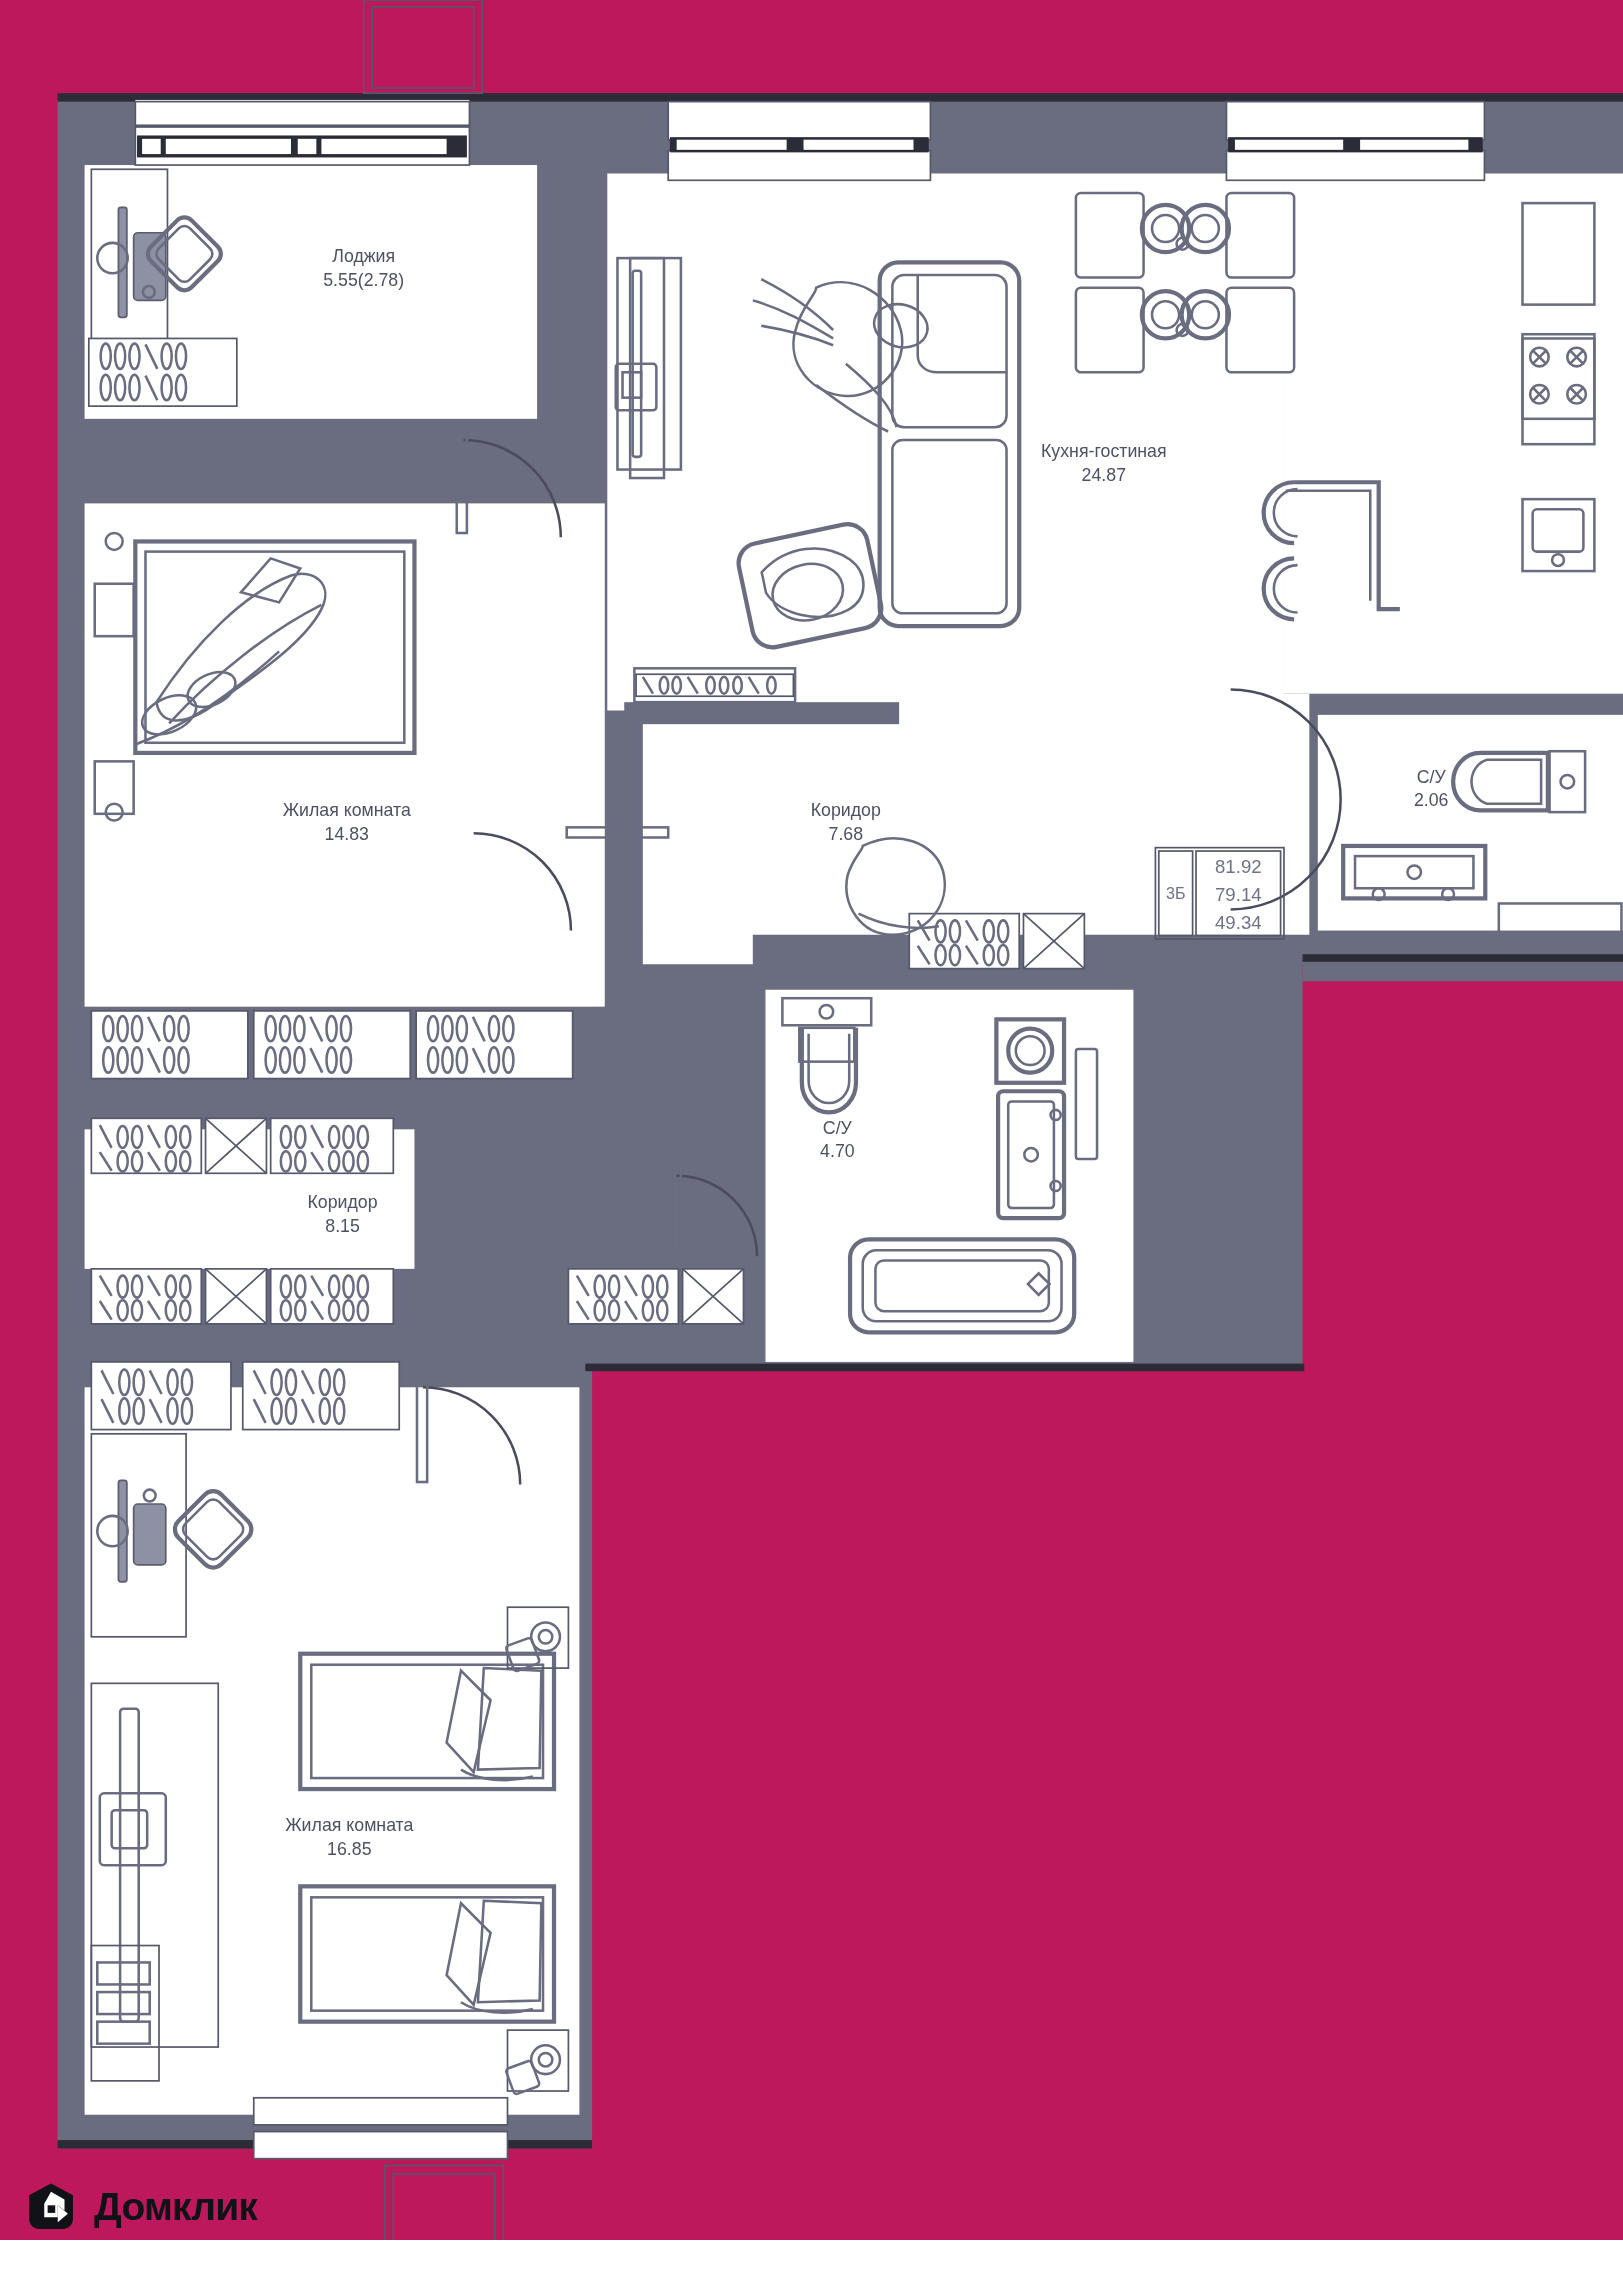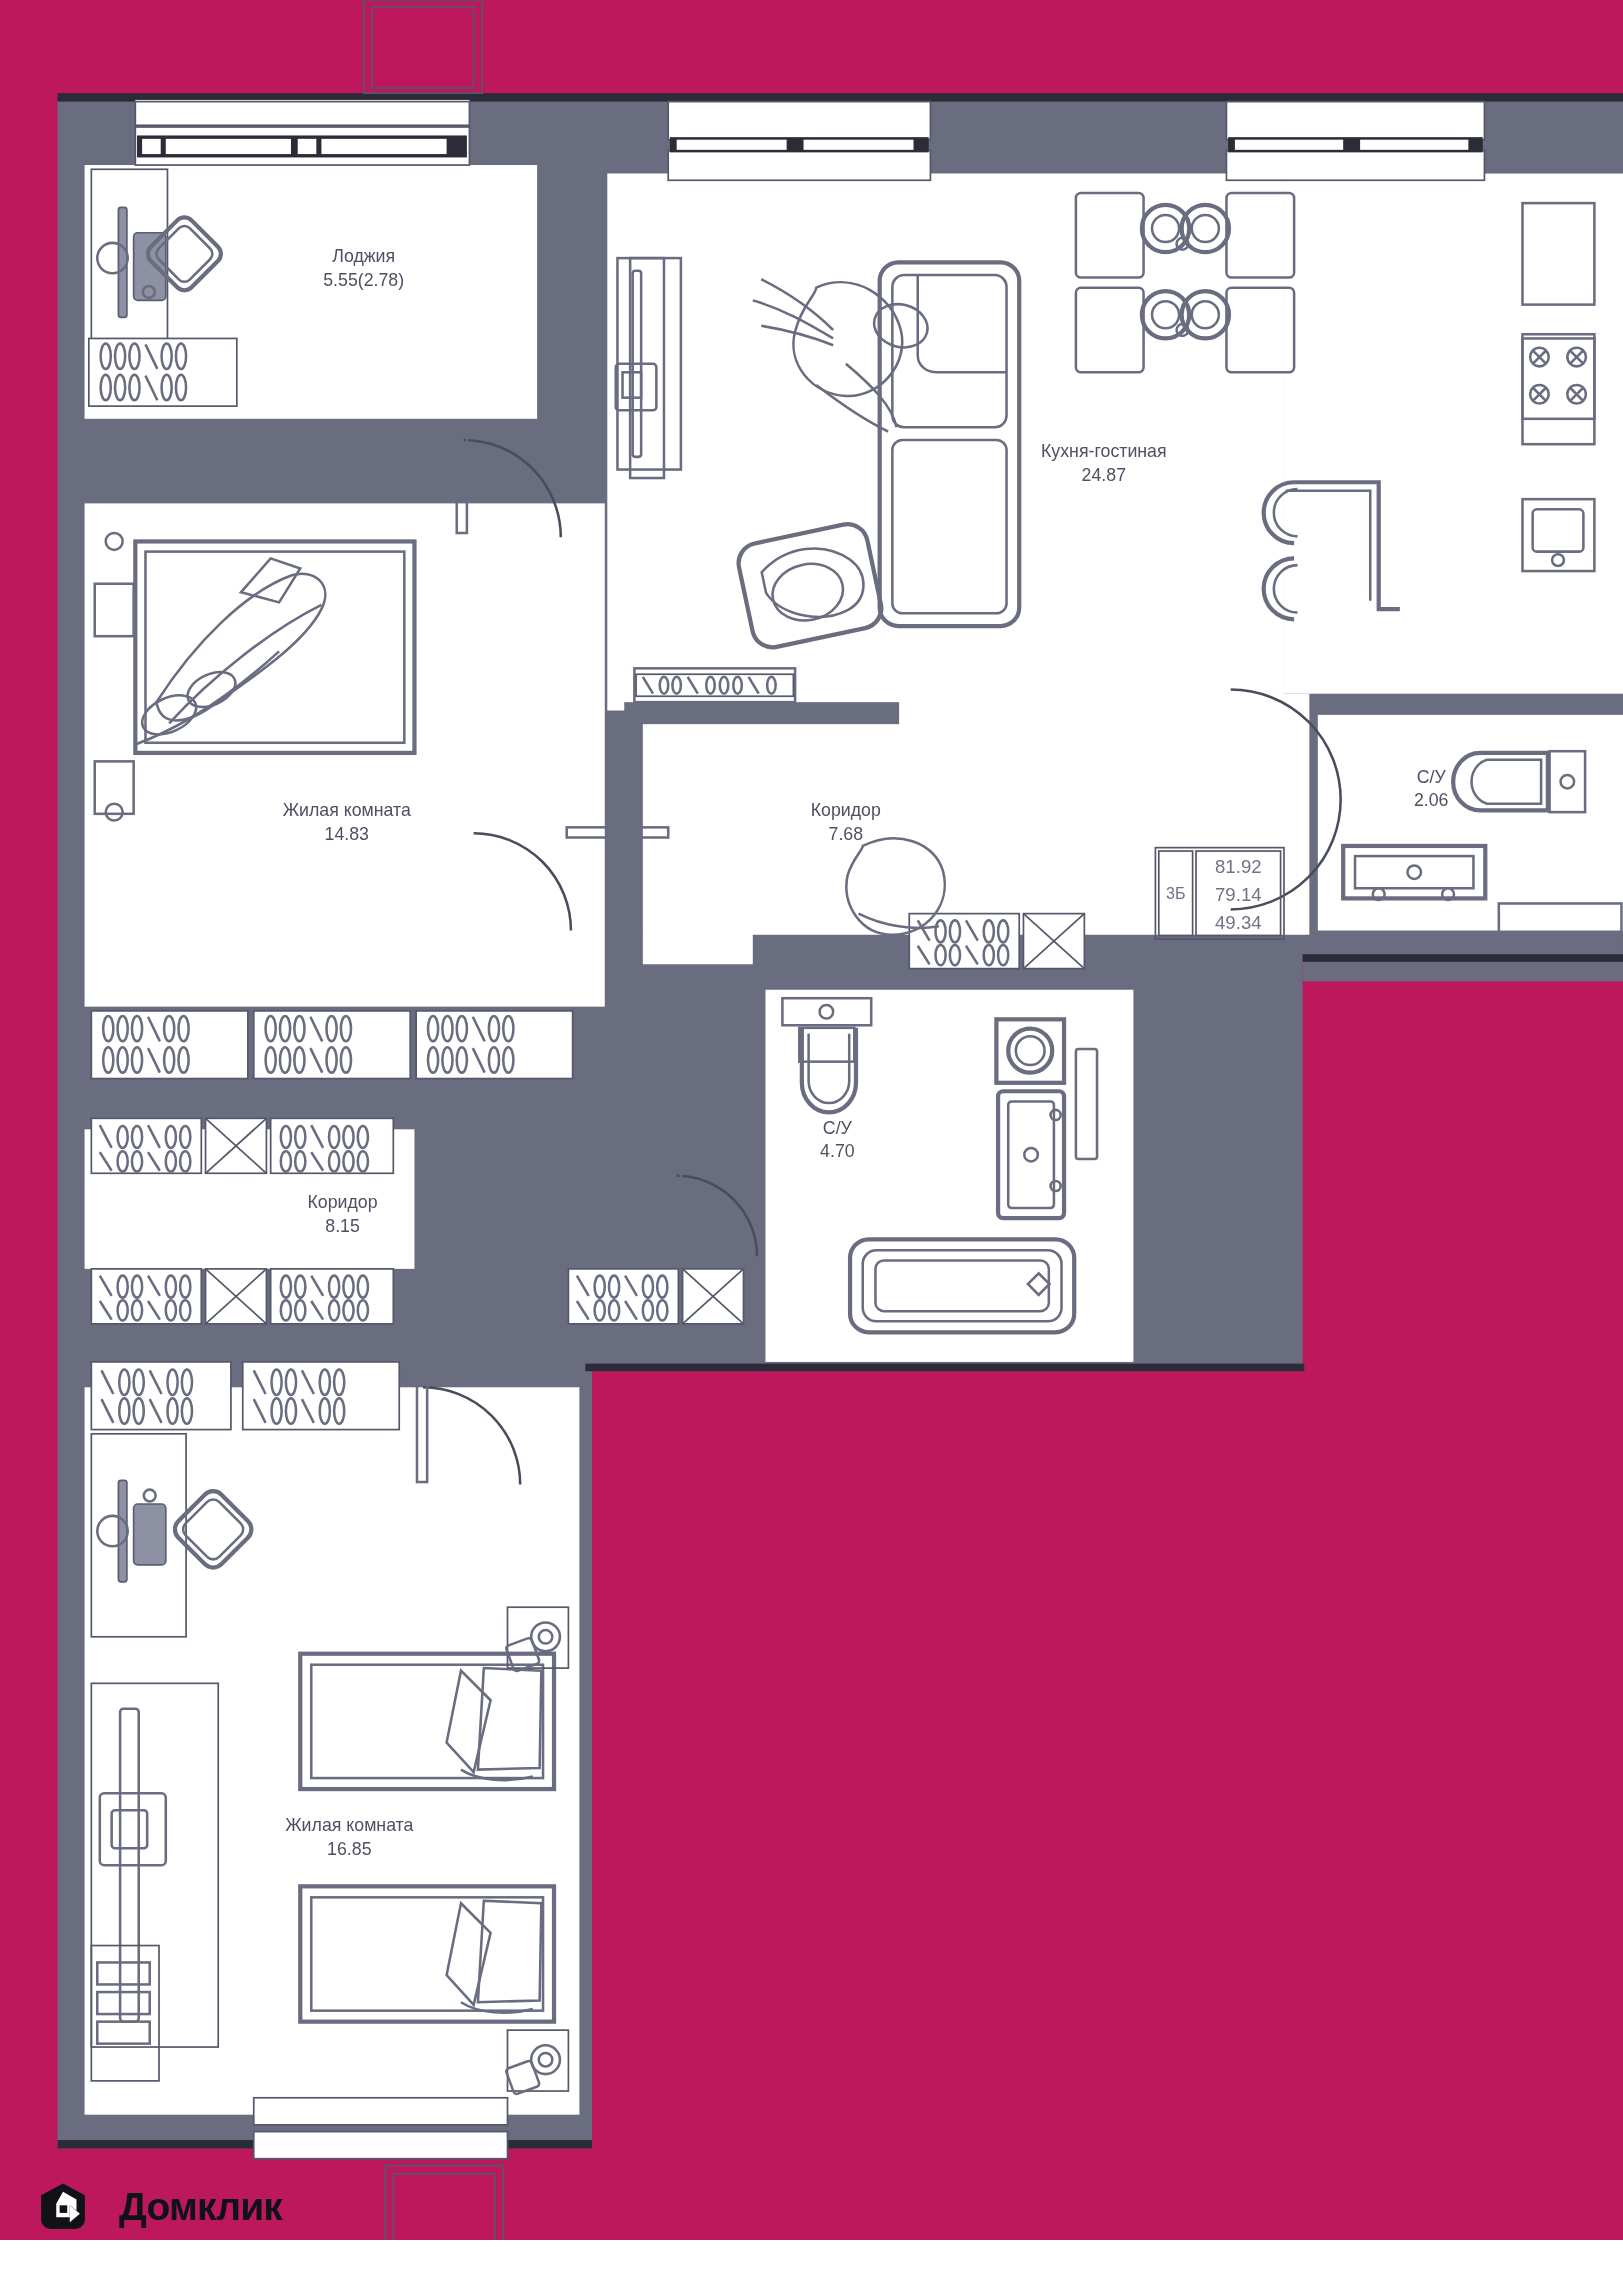--- a/index.html
+++ b/index.html
@@ -10,21 +10,21 @@
   .wallDark{fill:#2b2c38;}
   .room{fill:#ffffff;}
   .fur{fill:none;stroke:#6a6c80;stroke-width:3;}
   .fur2{fill:none;stroke:#6a6c80;stroke-width:5;}
   .furFill{fill:#8e90a4;stroke:#5a5c70;stroke-width:2;}
   .thin{fill:none;stroke:#55576a;stroke-width:2;}
   .door{fill:none;stroke:#4a4c5e;stroke-width:3;}
   .lbl{fill:#4e5064;font-family:"Liberation Sans",sans-serif;font-size:21px;text-anchor:middle;font-weight:400;}
   .sumTxt{fill:#6f7186;font-family:"Liberation Sans",sans-serif;font-size:22px;text-anchor:middle;}
   .sumTxtS{fill:#6f7186;font-family:"Liberation Sans",sans-serif;font-size:19px;text-anchor:middle;}
-  #logo{position:absolute;left:36px;top:2180px;display:flex;align-items:center;gap:29px;}
+  #logo{position:absolute;left:24px;top:2180px;display:flex;align-items:center;gap:16px;}
   #logoText{font-family:"Liberation Sans",sans-serif;font-size:39px;font-weight:bold;color:#111218;letter-spacing:-0.8px;}
 </style>
 </head>
 <body>
 
 <div id="page">
 
   <svg id="plan" viewBox="0 0 1920 2687">
 
     <g>

